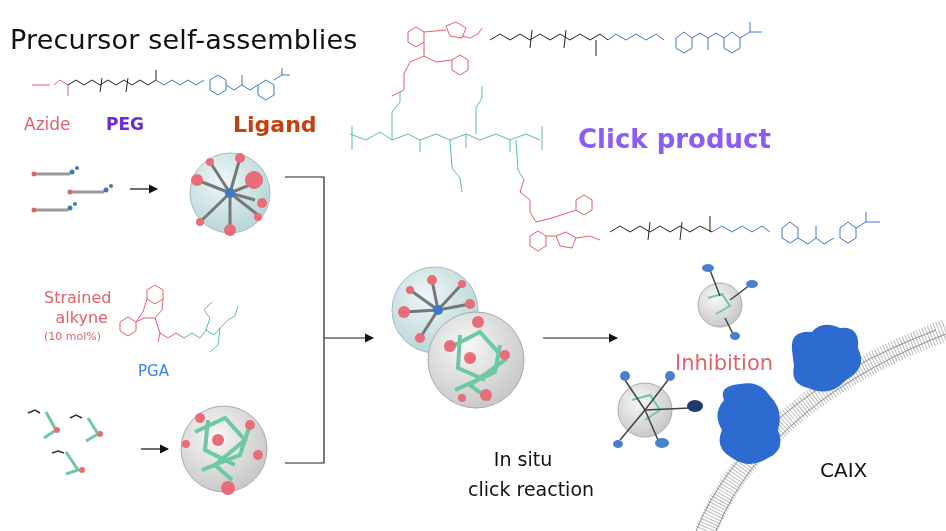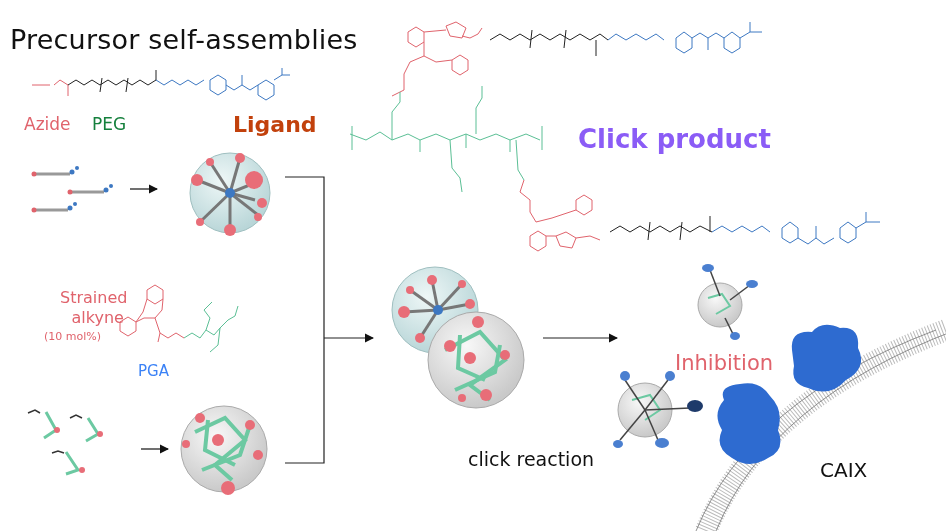--- a/index.html
+++ b/index.html
@@ -1,22 +1,22 @@
 <!DOCTYPE html>
 <html><head>
 <meta charset="utf-8">
 <style>
   html,body{margin:0;padding:0;background:#fff;}
   body{width:946px;height:531px;position:relative;overflow:hidden;font-family:"DejaVu Sans",sans-serif;}
   .hand{font-family:"DejaVu Sans",sans-serif;position:absolute;white-space:nowrap;}
   .title{left:10px;top:24px;font-size:27px;color:#111;letter-spacing:0.2px;}
   .lbl-azide{left:24px;top:114px;font-size:17px;color:#e0636c;text-align:center;}
-  .lbl-peg{left:92px;top:114px;font-size:17px;color:#15803d;}
+  .lbl-peg{left:106px;top:114px;font-size:17px;color:#6d28d9;font-weight:bold;}
   .lbl-ligand{left:233px;top:112px;font-size:22px;color:#c2410c;font-weight:bold;}
-  .lbl-strained{left:44px;top:288px;font-size:16px;color:#e0636c;text-align:center;line-height:20px;margin-left:16px;}
+  .lbl-strained{left:44px;top:288px;font-size:16px;color:#e0636c;text-align:center;line-height:20px;}
   .lbl-mol{left:44px;top:330px;font-size:11px;color:#e0636c;}
   .lbl-pga{left:138px;top:362px;font-size:15px;color:#3b82f6;text-align:center;}
   .lbl-click{left:578px;top:124px;font-size:26px;color:#8b5cf6;font-weight:bold;}
   .lbl-insitu{left:468px;top:444px;font-size:19px;color:#111;text-align:center;line-height:30px;width:110px;}
   .lbl-inhib{left:675px;top:351px;font-size:21px;color:#e0636c;text-align:right;}
   .lbl-caix{left:820px;top:458px;font-size:20px;color:#111;}
   svg.layer{position:absolute;left:0;top:0;}
 </style>
 </head>
 <body>
@@ -28,20 +28,21 @@
 
 <div class="hand lbl-strained">
   <div>Strained</div>
   <div style="padding-left:8px">alkyne</div>
 </div>
 <div class="hand lbl-mol">(10 mol%)</div>
 <div class="hand lbl-pga">PGA</div>
 
 <div class="hand lbl-click">Click product</div>
 <div class="hand lbl-insitu">
+  <div>In situ</div>
   <div>click reaction</div>
 </div>
 <div class="hand lbl-inhib">Inhibition</div>
 <div class="hand lbl-caix">CAIX</div>
 
 <svg class="layer" width="946" height="531" viewBox="0 0 946 531">
   <defs>
     <marker id="arr" markerWidth="8" markerHeight="8" refX="7" refY="4" orient="auto">
       <path d="M0,0 L8,4 L0,8 z" fill="#111"></path>
     </marker>

